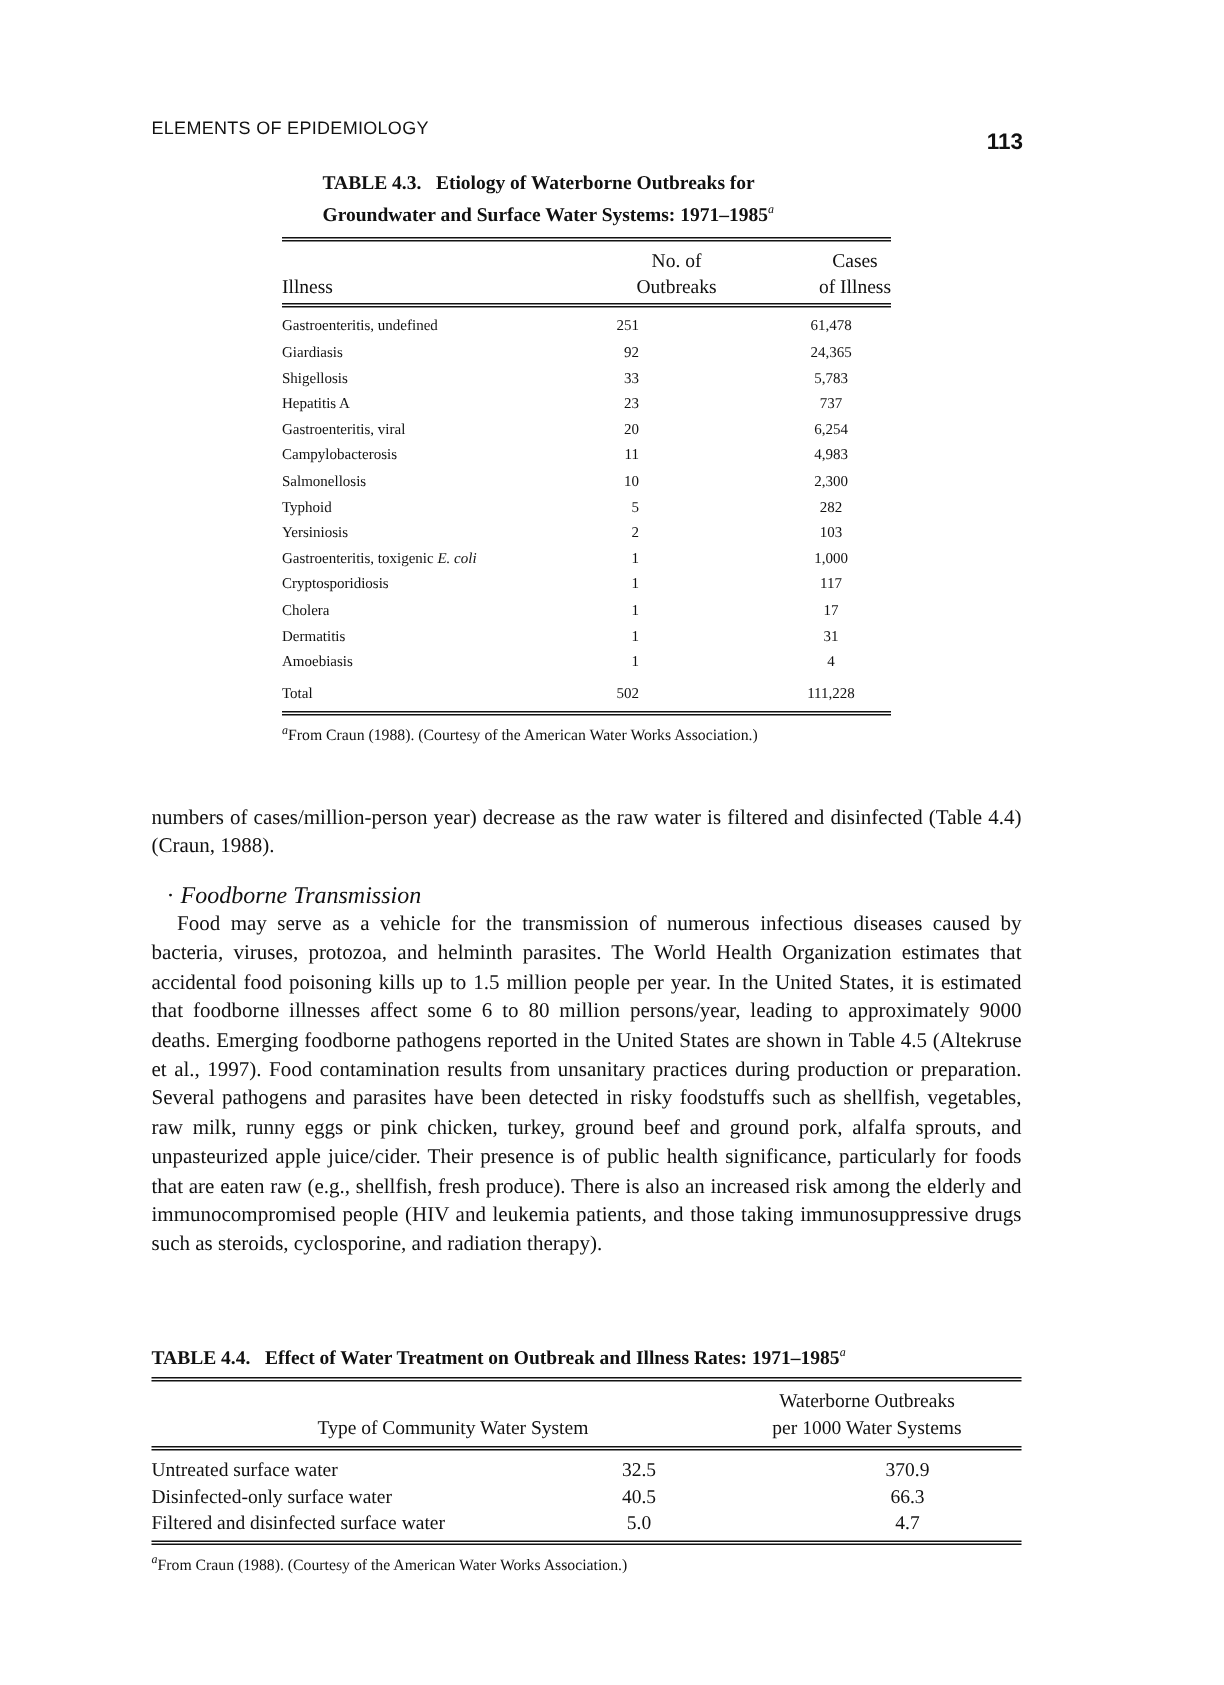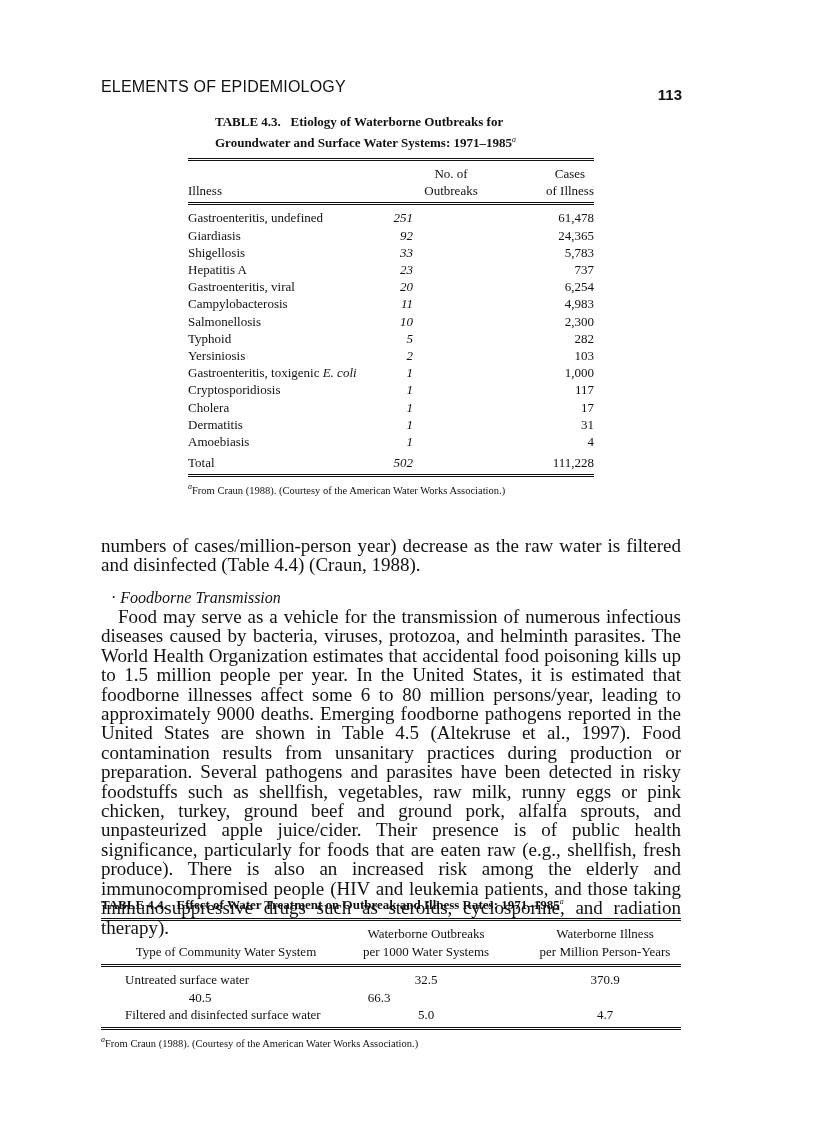--- a/index.html
+++ b/index.html
@@ -1,51 +1,51 @@
 <!DOCTYPE html>
 <html><head>
 <meta charset="utf-8">
 <style>
   html, body { margin: 0; padding: 0; background: #ffffff; }
   body { width: 816px; height: 1123px; position: relative; overflow: hidden; color: #111; font-family: "Liberation Serif", serif; }
 
-  .running-head { position: absolute; left: 101px; top: 78px; font-family: "Liberation Sans", sans-serif; font-size: 16px; letter-spacing: 0.2px; }
+  .running-head { position: absolute; left: 101px; top: 78px; font-family: "Liberation Sans", sans-serif; font-size: 12px; letter-spacing: 0.2px; }
   .page-number { position: absolute; right: 134px; top: 86px; font-family: "Liberation Sans", sans-serif; font-weight: bold; font-size: 15px; }
 
   
   .t43 { position: absolute; left: 188px; top: 113px; width: 406px; }
   .tcaption { font-weight: bold; font-size: 13px; line-height: 18px; margin-left: 27px; }
   .tcaption sup, .t44cap sup, .fn sup { font-style: italic; font-weight: normal; font-size: 8px; }
   .rule2 { border-top: 1.2px solid #111; border-bottom: 0.7px solid #111; height: 1px; }
   .hdr { display: flex; align-items: flex-end; font-size: 13px; line-height: 17px; padding: 4px 0 3px 0; }
   .hdr .c1 { flex: 1; }
   .hdr .c2 { width: 90px; text-align: center; margin-right: 18px; }
   .hdr .c3 { width: 80px; text-align: right; text-decoration: underline; }
   .rows { padding-top: 4px; }
-  .row { display: flex; font-size: 13px; line-height: 17.2px; gap: 13px; }
+  .row { display: flex; font-size: 10px; line-height: 17.2px; }
   .row .c1 { flex: 1; }
-  .row .c2 { width: 40px; text-align: right; margin-right: 88px; font-style: italic; }
-  .row .c3 { width: 80px; text-align: right; }
+  .row .c2 { width: 40px; text-align: right; margin-right: 88px; }
+  .row .c3 { width: 80px; text-align: center; }
   .row.total { padding-top: 4px; padding-bottom: 3px; }
   .fn { font-size: 10.5px; padding-top: 5px; }
 
   
-  .bodytext { position: absolute; left: 101px; width: 580px; font-size: 19px; line-height: 19.4px; text-align: justify; }
+  .bodytext { position: absolute; left: 101px; width: 580px; font-size: 14px; line-height: 19.4px; text-align: justify; }
   .p1 { top: 536px; }
   .section-head { position: absolute; left: 111px; top: 589px; font-style: italic; font-size: 16px; }
   .p2 { top: 607px; text-indent: 17px; }
 
   
   .t44 { position: absolute; left: 101px; top: 893px; width: 580px; }
   .t44cap { font-weight: bold; font-size: 13px; line-height: 18px; padding-bottom: 4px; }
   .hdr44 { display: flex; align-items: flex-end; font-size: 13px; line-height: 18px; padding: 4px 0 3px 0; }
   .hdr44 .c1 { flex: 1; text-align: center; }
   .hdr44 .c2 { width: 150px; text-align: center; margin-right: 28px; }
   .hdr44 .c3 { width: 152px; text-align: center; }
-  .rows44 { padding-top: 4px; padding-bottom: 3px; margin-left: 24px; }
+  .rows44 { padding-top: 4px; padding-bottom: 3px; }
   .row44 { display: flex; font-size: 13px; line-height: 17.5px; }
   .row44 .c1 { flex: 1; }
   .row44 .c2 { width: 150px; margin-right: 28px; text-align: center; }
   .row44 .c3 { width: 152px; text-align: center; }
   .fn44 { font-size: 10.5px; padding-top: 5px; }
 </style>
 </head>
 <body>
 
 <div class="running-head">ELEMENTS OF EPIDEMIOLOGY</div>
@@ -149,30 +149,30 @@
 <div class="bodytext p2">Food may serve as a vehicle for the transmission of numerous infectious diseases caused by bacteria, viruses, protozoa, and helminth parasites. The World Health Organization estimates that accidental food poisoning kills up to 1.5 million people per year. In the United States, it is estimated that foodborne illnesses affect some 6 to 80 million persons/year, leading to approximately 9000 deaths. Emerging foodborne pathogens reported in the United States are shown in Table 4.5 (Altekruse et al., 1997). Food contamination results from unsanitary practices during production or preparation. Several pathogens and parasites have been detected in risky foodstuffs such as shellfish, vegetables, raw milk, runny eggs or pink chicken, turkey, ground beef and ground pork, alfalfa sprouts, and unpasteurized apple juice/cider. Their presence is of public health significance, particularly for foods that are eaten raw (e.g., shellfish, fresh produce). There is also an increased risk among the elderly and immunocompromised people (HIV and leukemia patients, and those taking immunosuppressive drugs such as steroids, cyclosporine, and radiation therapy).</div>
 
 <div class="t44">
   <div class="t44cap">
     <span>TABLE 4.4.</span>&nbsp;&nbsp;&nbsp;<span>Effect of Water Treatment on Outbreak and Illness Rates: 1971–1985</span><sup>a</sup>
   </div>
   <div class="rule2"></div>
   <div class="hdr44">
     <div class="c1">Type of Community Water System</div>
     <div class="c2"><span>Waterborne Outbreaks</span><br><span>per 1000 Water Systems</span></div>
-    <div class="c3"><span>Waterborne Illness</span><br><span>per Million Person-Years</span></div>
   </div>
   <div class="rule2"></div>
   <div class="rows44">
     <div class="row44">
         <div class="c1">Untreated surface water</div>
         <div class="c2">32.5</div>
         <div class="c3">370.9</div>
       </div>
     <div class="row44">
+        <div class="c1">Disinfected-only surface water</div>
         <div class="c2">40.5</div>
         <div class="c3">66.3</div>
       </div>
     <div class="row44">
         <div class="c1">Filtered and disinfected surface water</div>
         <div class="c2">5.0</div>
         <div class="c3">4.7</div>
       </div>
   </div>
   <div class="rule2"></div>

